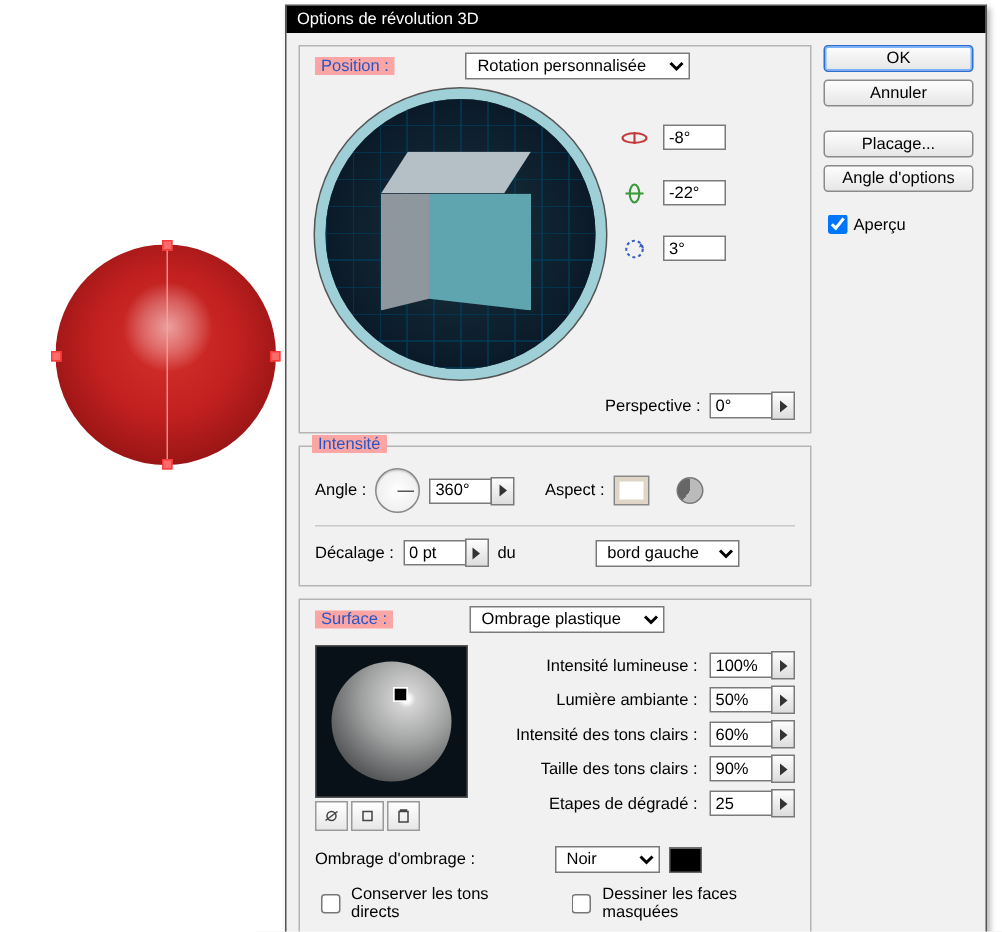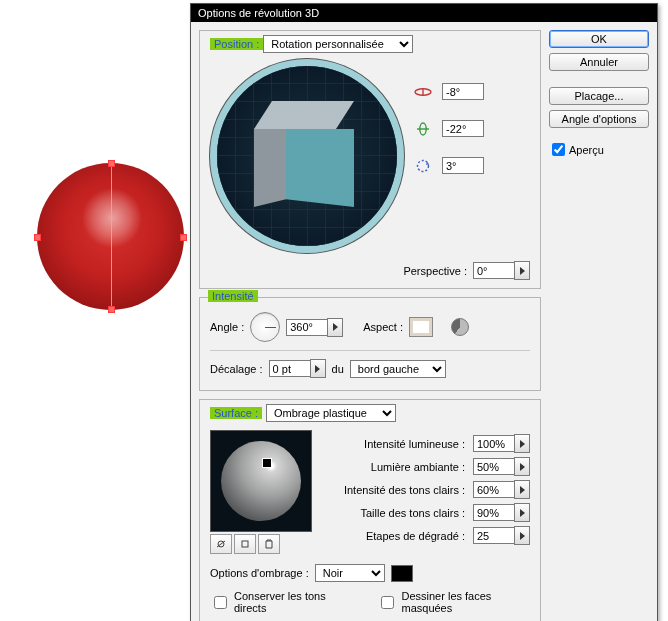--- a/index.html
+++ b/index.html
@@ -88,37 +88,37 @@
   .group {
     border: 1px solid #b5b5b5;
     margin-bottom: 8px;
     position: relative;
     padding: 10px 10px 8px 10px;
   }
   .group-legend {
     position: absolute;
     top: -8px;
     left: 8px;
-    background: #84cc16;
+    background: #fca5a5;
     color: #2956c4;
     padding: 0 4px;
     font-size: 11px;
   }
 
   .row { display: flex; align-items: center; gap: 6px; margin: 4px 0; }
   .label { font-size: 11px; white-space: nowrap; }
   select, input[type=text] {
     font-size: 11px;
     background: #fff;
     border: 1px solid #7a7a7a;
     padding: 1px 3px;
     box-sizing: border-box;
     font-family: inherit;
   }
-  select { height: 18px; }
+  select { height: 18px; margin-left: 47px; }
   input[type=text] { height: 17px; width: 42px; text-align: left; }
 
   .stepper {
     display: inline-flex;
     align-items: center;
   }
   .stepper input { width: 42px; }
   .step-btn {
     width: 14px; height: 17px;
     border: 1px solid #7a7a7a;
@@ -419,21 +419,21 @@
               <div class="stepper">
                   <input type="text" value="25" style="">
                   <span class="step-btn">
                     <span class="tri r"></span>
                   </span>
                 </div>
             </div>
           </div>
         </div>
         <div class="row" style="margin-top:10px;">
-          <span class="label">Options d'ombrage :</span>
+          <span class="label">Ombrage d'ombrage :</span>
           <select style="width:70px;">
             <option>Noir</option>
           </select>
           <span class="color-swatch"></span>
         </div>
         <div class="checkbox-row">
           <label>
             <input type="checkbox" style="">
             <span>Conserver les tons directs</span>
           </label>

